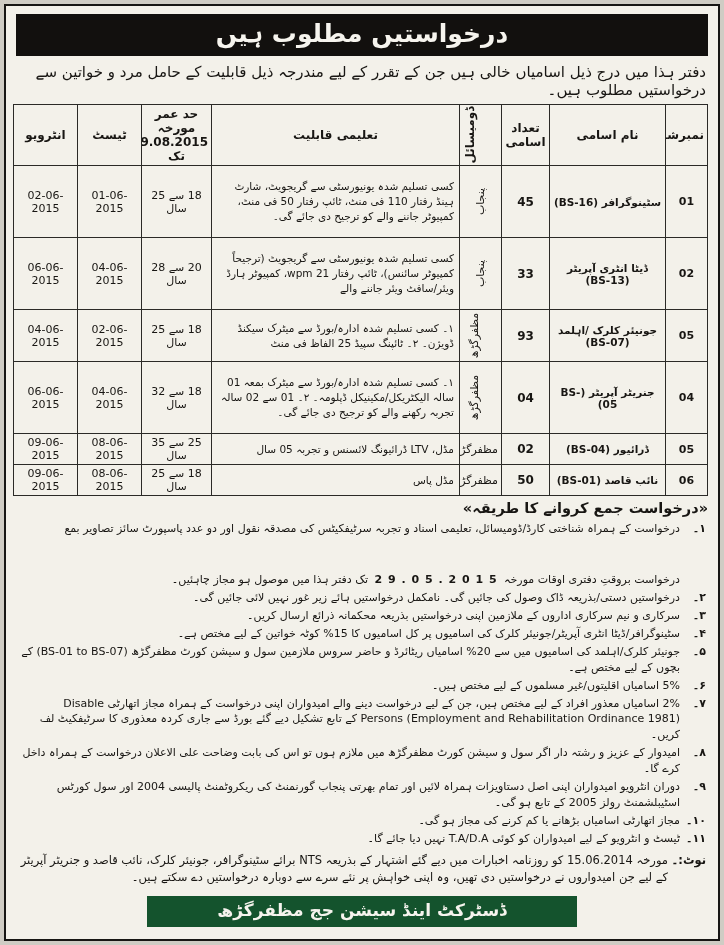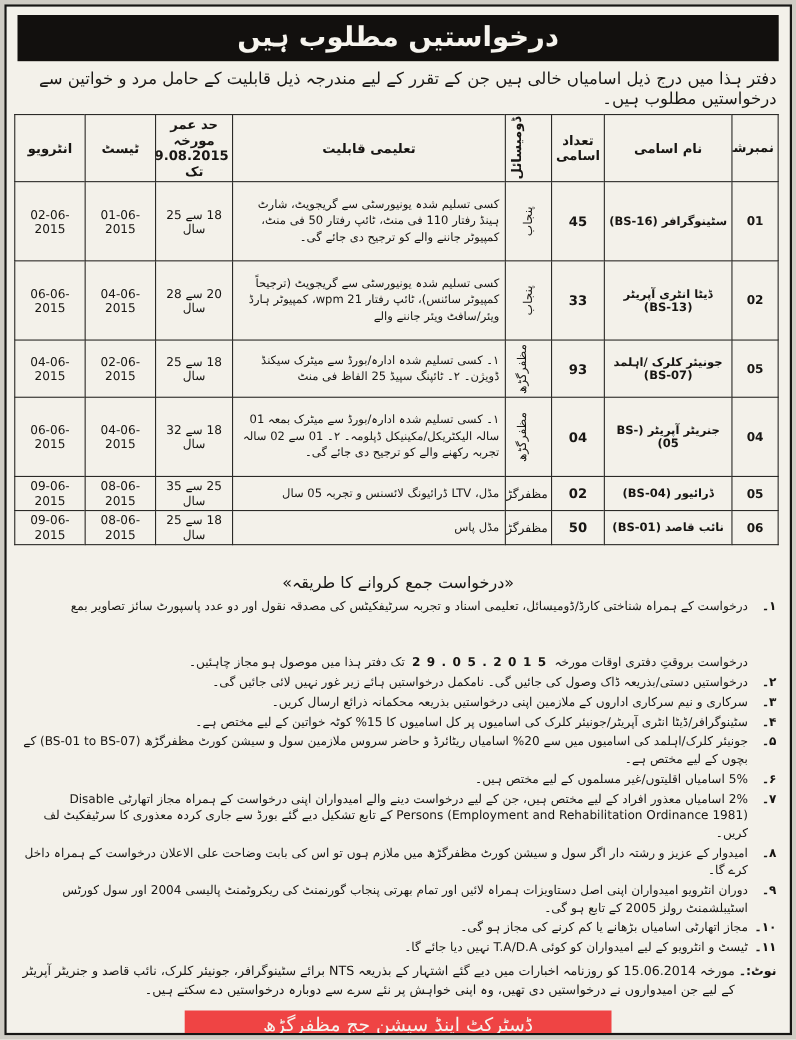--- a/index.html
+++ b/index.html
@@ -27,35 +27,35 @@
   td.qual { text-align:right; font-size:10.5px; line-height:1.4; padding:3px 5px; }
   td.post-cell { font-weight:bold; font-size:10.5px; }
   td.count-cell { font-weight:bold; font-size:12px; }
   td.serial-cell { font-weight:bold; }
   .vert { display:inline-block; transform:rotate(-90deg); white-space:nowrap; }
   tr.tall td { height:72px; }
   tr.mid td { height:52px; }
   tr.short td { height:27px; }
   .age-b { font-weight:bold; }
 
-  .proc-heading { text-align:center; font-weight:normal; font-size:14.5px; margin:26px 0 5px; }
+  .proc-heading { text-align:right; font-weight:bold; font-size:14.5px; margin:4px 0 5px; }
   .items { padding:0 2px; }
   .item { display:flex; font-size:11px; line-height:1.45; margin-bottom:2px; }
   .item .num { font-weight:bold; min-width:26px; text-align:right; }
   .item .txt { flex:1; text-align:right; }
   .bdate {
     font-weight:bold; letter-spacing:1px;
     direction:ltr; unicode-bidi:embed; display:inline-block; padding:0 3px;margin-top:35px;
   }
   .note { display:flex; font-size:11.5px; line-height:1.5; margin-top:5px; padding:0 2px; }
   .note-label { font-weight:bold; min-width:38px; text-align:right; }
   .note-text { flex:1; text-align:right; }
   .footer-banner {
-    background:#ef4444; color:#f6f4ee; text-align:center; font-weight:normal;
-    font-size:17px; width:388px; margin:10px auto 0; padding:4px 0 7px;
+    background:#14532d; color:#f6f4ee; text-align:center; font-weight:bold;
+    font-size:17px; width:430px; margin:10px auto 0; padding:4px 0 7px;
   }
 </style>
 </head>
 <body>
 
 <div class="page">
 
 
   <div class="banner">درخواستیں مطلوب ہیں</div>
 

